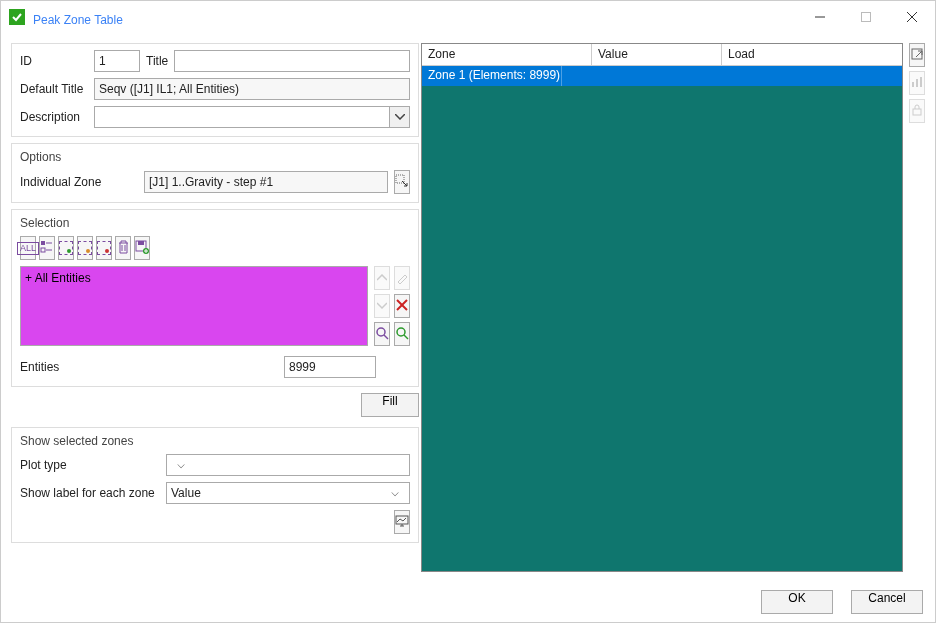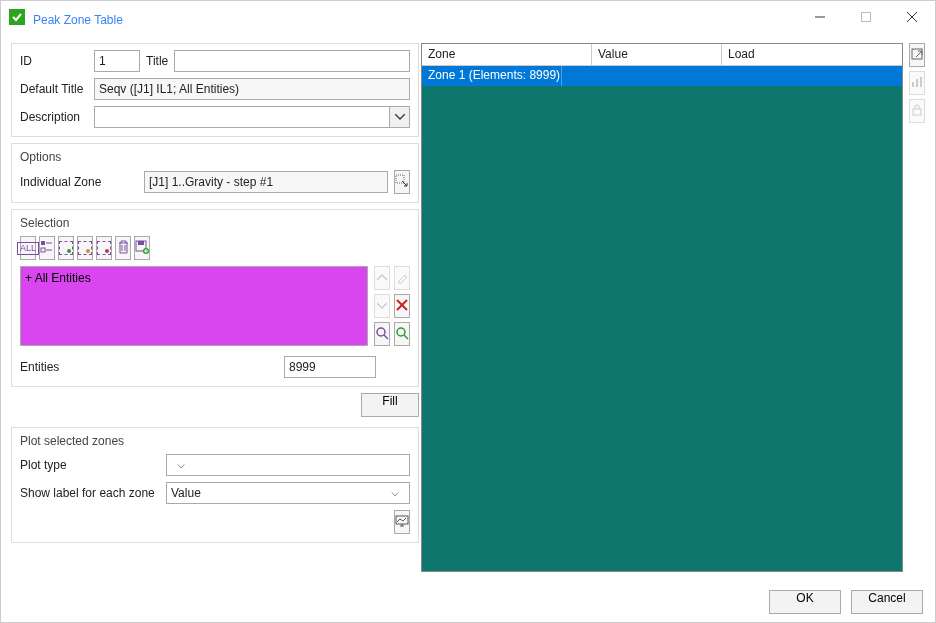--- a/index.html
+++ b/index.html
@@ -42,21 +42,21 @@
   .btn { height: 24px; padding: 0 18px; border: 1px solid #aaa; background: #f3f3f3; display: flex; justify-content: center; cursor: pointer; }
   .fill-row { display: flex; justify-content: flex-end; margin-bottom: 10px; }
   .fill-row .btn { width: 58px; }
   .zone-table { flex: 1; border: 1px solid #888; display: flex; flex-direction: column; background: #0f766e; }
   .zone-header { display: flex; background: #fff; border-bottom: 1px solid #ccc; height: 22px; }
   .zh-cell { border-right: 1px solid #ccc; padding: 3px 6px; color: #222; }
   .zone-row { display: flex; height: 20px; }
   .zone-row.selected { background: #0078d7; color: #fff; }
   .zr-cell { border-right: 1px solid rgba(255,255,255,0.3); padding: 2px 6px; overflow: hidden; white-space: nowrap; }
   .zone-side { display: flex; flex-direction: column; gap: 4px; }
-  .footer { height: 40px; display: flex; justify-content: flex-end; align-items: center; gap: 10px; padding: 0 12px; }
+  .footer { height: 40px; display: flex; justify-content: flex-end; align-items: center; gap: 18px; padding: 0 12px; }
   .footer .btn { width: 72px; height: 24px; }
   .small-icon { font-size: 11px; }
   .purple { color: #7b4ca0; }
   .green-dot { color: #2c9a2c; }
   .red-x { color: #cc2222; font-weight: bold; }
   .sel-icon-box { border: 1px solid #7b4ca0; padding: 1px 2px; font-size: 9px; line-height: 9px; }
   .dashed-box { width: 14px; height: 14px; border: 1px dashed #7b4ca0; position: relative; }
   .dashed-box .dot { position: absolute; width: 4px; height: 4px; border-radius: 50%; }
 </style>
 </head>
@@ -250,21 +250,21 @@
         </div>
       </div>
 
       <div class="fill-row">
         <div class="btn">
           <span>Fill</span>
         </div>
       </div>
 
       <div class="plot-group">
-        <div class="group-title">Plot selected zones</div>
+        <div class="group-title">Show selected zones</div>
         <div class="row">
           <label class="fld" style="width:140px">Plot type</label>
           <div class="select-box" style="flex:1">
             <span class="caret">⌵</span>
           </div>
         </div>
         <div class="row">
           <label class="fld" style="width:140px">Show label for each zone</label>
           <div class="select-box" style="flex:1">
             <span>Value</span>

